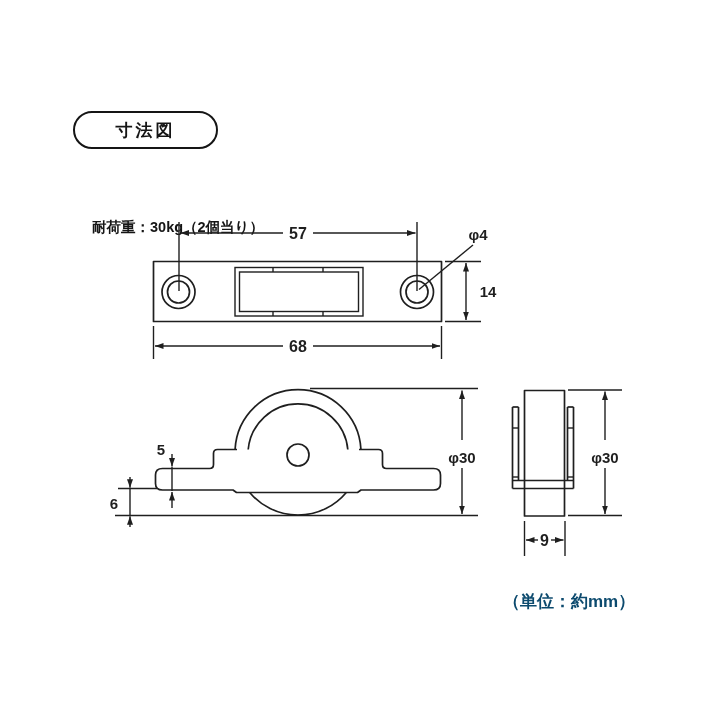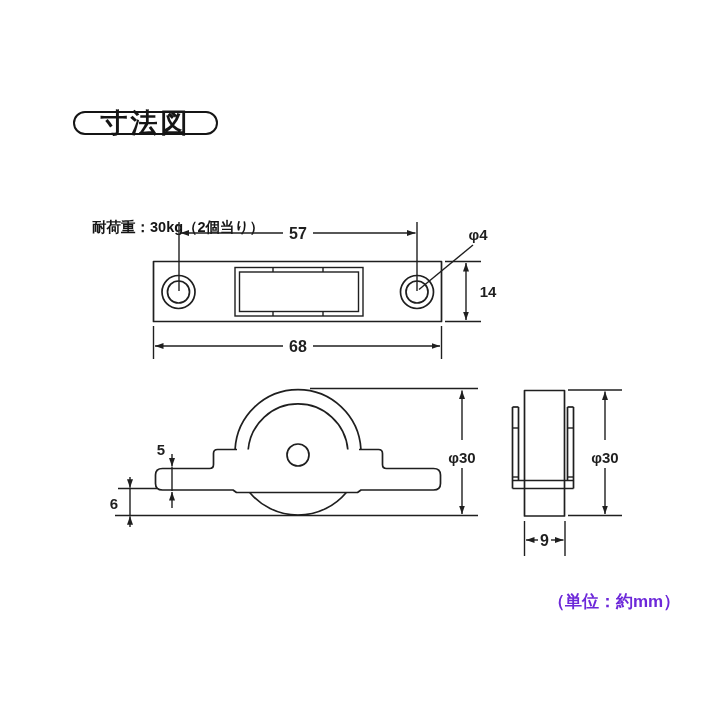--- a/index.html
+++ b/index.html
@@ -5,34 +5,34 @@
   html,body{margin:0;padding:0;background:#ffffff;}
   .page{
     position:relative;
     width:713px;height:713px;
     background:#ffffff;
     font-family:"Liberation Sans", sans-serif;
     color:#1f1f1f;
     overflow:hidden;
   }
   .badge{
-    position:absolute;left:73px;top:111px;width:145px;height:24px;
+    position:absolute;left:73px;top:111px;width:145px;height:38px;
     border:2.5px solid #151515;border-radius:20px;
     display:flex;align-items:center;justify-content:center;
-    font-size:27px;font-weight:700;letter-spacing:3px;color:#151515;
+    font-size:17px;font-weight:700;letter-spacing:3px;color:#151515;
     box-sizing:border-box;
   }
   .specs{
     position:absolute;left:92px;top:175px;
     font-size:14.5px;line-height:21px;font-weight:600;color:#151515;
     white-space:pre;
   }
   .unit-note{
     position:absolute;left:503px;top:590px;
-    font-size:17px;color:#6d28d9;font-weight:600;margin-left:45px;
+    font-size:17px;color:#0c4a6e;font-weight:600;
   }
   svg{position:absolute;left:0;top:0;}
   svg text{
     font-family:"Liberation Sans", sans-serif;
     fill:#1f1f1f;font-size:15px;font-weight:600;
   }
   svg text.big{font-size:16px;}
   .ol{stroke:#1f1f1f;stroke-width:1.7;fill:none;stroke-linejoin:round;}
   .thin{stroke:#1f1f1f;stroke-width:1.4;fill:none;}
   .dim{stroke:#1f1f1f;stroke-width:1.4;fill:none;}

